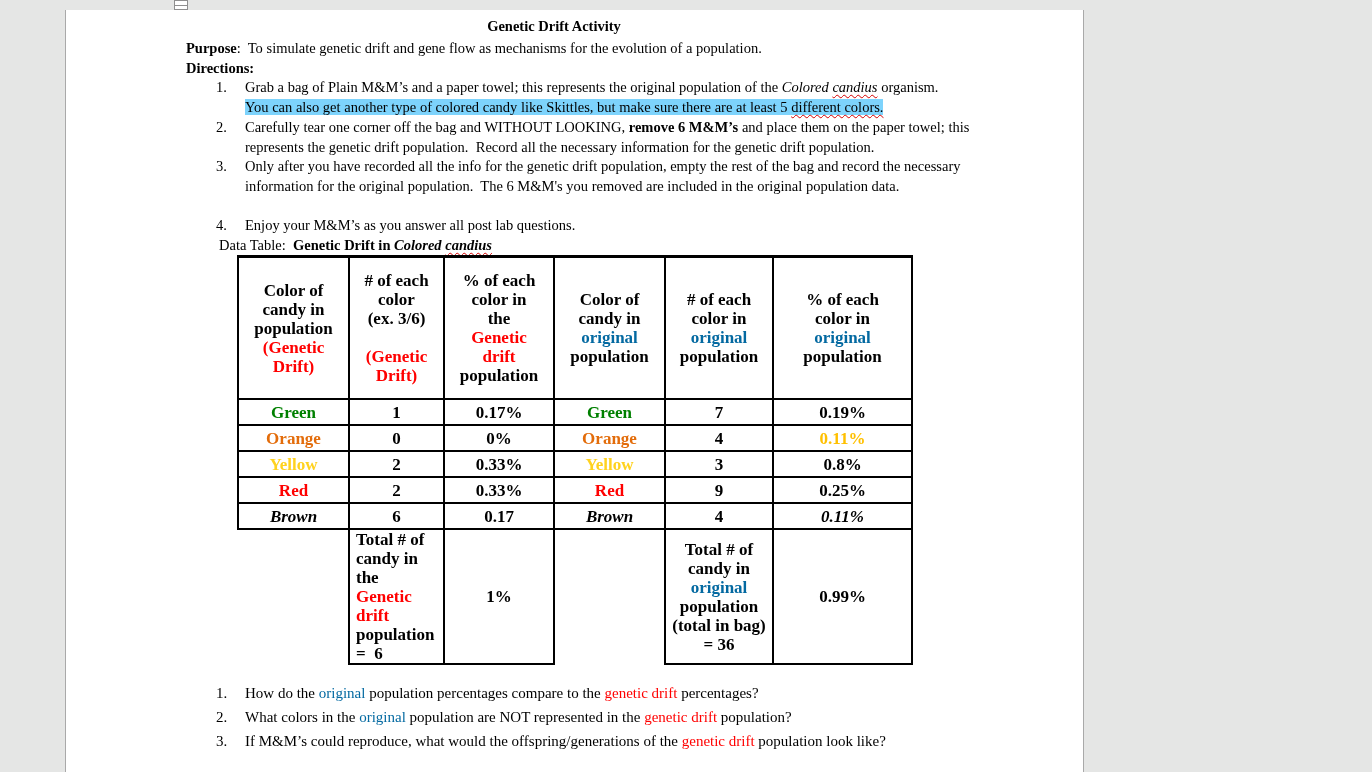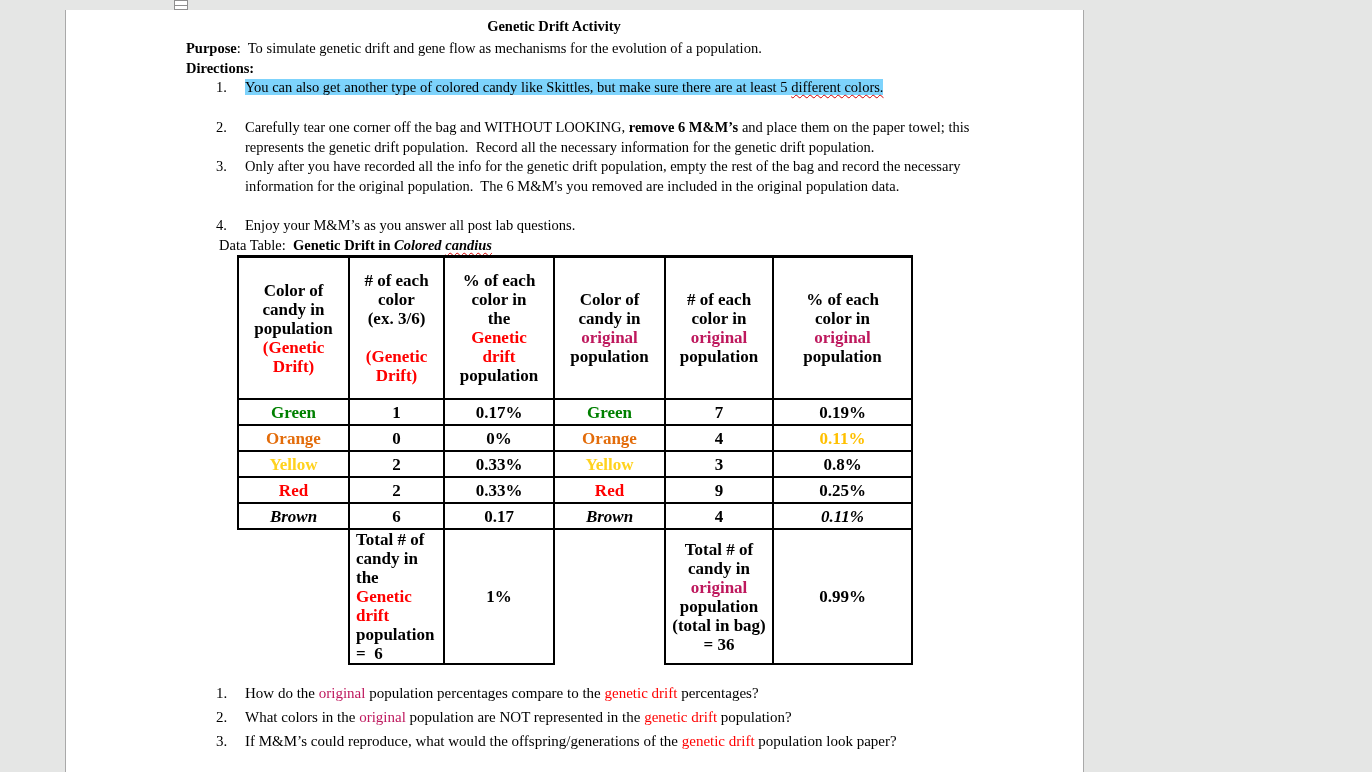--- a/index.html
+++ b/index.html
@@ -16,21 +16,21 @@
   .top-marker{
     position:absolute;left:174px;top:0;width:14px;height:10px;
     background:#fff;border:1px solid #8f8f8f;box-sizing:border-box;
   }
   .top-marker::after{content:"";position:absolute;left:0;right:0;top:4px;border-top:1px solid #8f8f8f;}
   .abs{position:absolute;}
   .doc-text{font-size:14.5px;line-height:20px;}
   .b{font-weight:bold;}
   .i{font-style:italic;}
   .red{color:#FF0000;}
-  .blue{color:#be185d;}
+  .blue{color:#0369a1;}
   .lblue{color:#00B0F0;}
   .green{color:#008000;}
   .orange{color:#E36C0A;}
   .yellow{color:#FFD21F;}
   .gold{color:#FFC000;}
   .brown{color:#000000;font-style:italic;}
   .hl{background:#7dd3fc;}
   .sq{
     text-decoration-line:underline;text-decoration-style:wavy;
     text-decoration-color:#D40000;text-decoration-thickness:1px;
@@ -68,20 +68,21 @@
 
   <div class="abs purpose doc-text"><span class="b">Purpose</span><span>:&nbsp; To simulate genetic drift and gene flow as mechanisms for the evolution of a population.</span></div>
 
   <div class="abs title doc-text">Genetic Drift Activity</div>
 
   <div class="abs dir-label doc-text">Directions:</div>
 
   <div class="abs list doc-text" style="left:150px;top:67px;">
     <div class="list-item">
       <span class="list-num">1.</span>
+      <div><span>Grab a bag of Plain M&amp;M’s and a paper towel; this represents the original population of the </span><span class="i">Colored </span><span class="i sq">candius</span><span> organism.</span></div>
       <div><span class="hl">You can also get another type of colored candy like Skittles, but make sure there are at least 5 </span><span class="hl sq">different colors.</span></div>
     </div>
   </div>
 
   <div class="abs list doc-text" style="left:150px;top:107px;">
     <div class="list-item">
       <span class="list-num">2.</span>
       <div><span>Carefully tear one corner off the bag and WITHOUT LOOKING, </span><span class="b">remove 6 M&amp;M’s</span><span> and place them on the paper towel; this represents the genetic drift population.&nbsp; Record all the necessary information for the genetic drift population.</span></div>
     </div>
   </div>
@@ -209,17 +210,17 @@
     <div class="list-item">
       <span class="list-num">1.</span>
       <div><span>How do the </span><span class="blue">original</span><span> population percentages compare to the </span><span class="red">genetic drift</span><span> percentages?</span></div>
     </div>
     <div class="list-item">
       <span class="list-num">2.</span>
       <div><span>What colors in the </span><span class="blue">original</span><span> population are NOT represented in the </span><span class="red">genetic drift</span><span> population?</span></div>
     </div>
     <div class="list-item">
       <span class="list-num">3.</span>
-      <div><span>If M&amp;M’s could reproduce, what would the offspring/generations of the </span><span class="red">genetic drift</span><span> population look paper?</span></div>
+      <div><span>If M&amp;M’s could reproduce, what would the offspring/generations of the </span><span class="red">genetic drift</span><span> population look like?</span></div>
     </div>
   </div>
 
 </div>
 
 </body></html>

